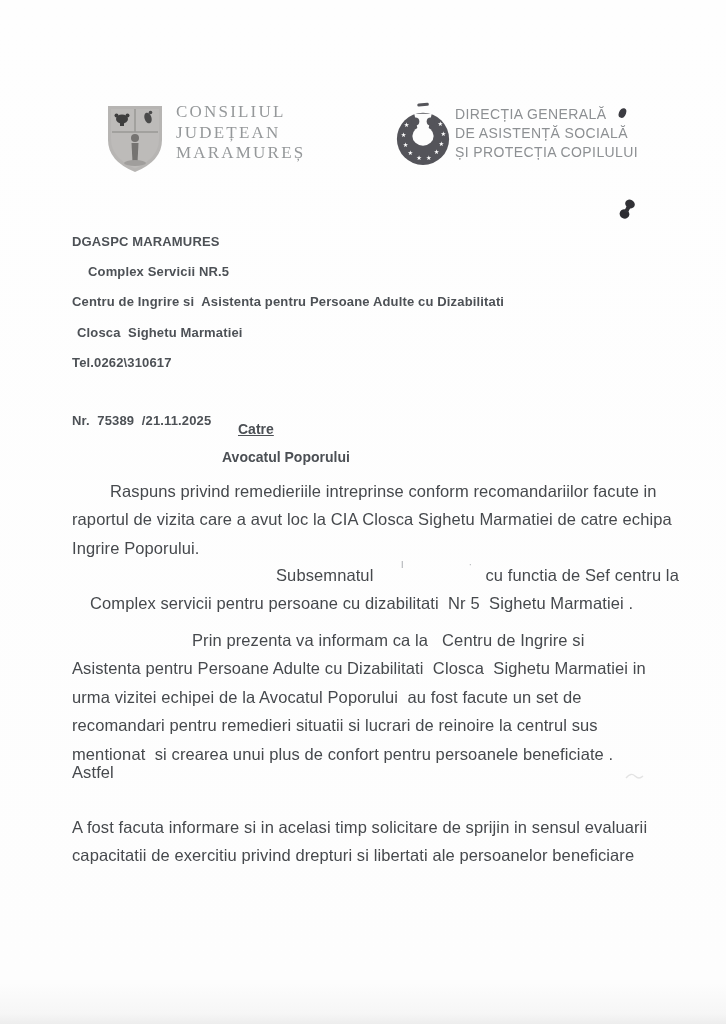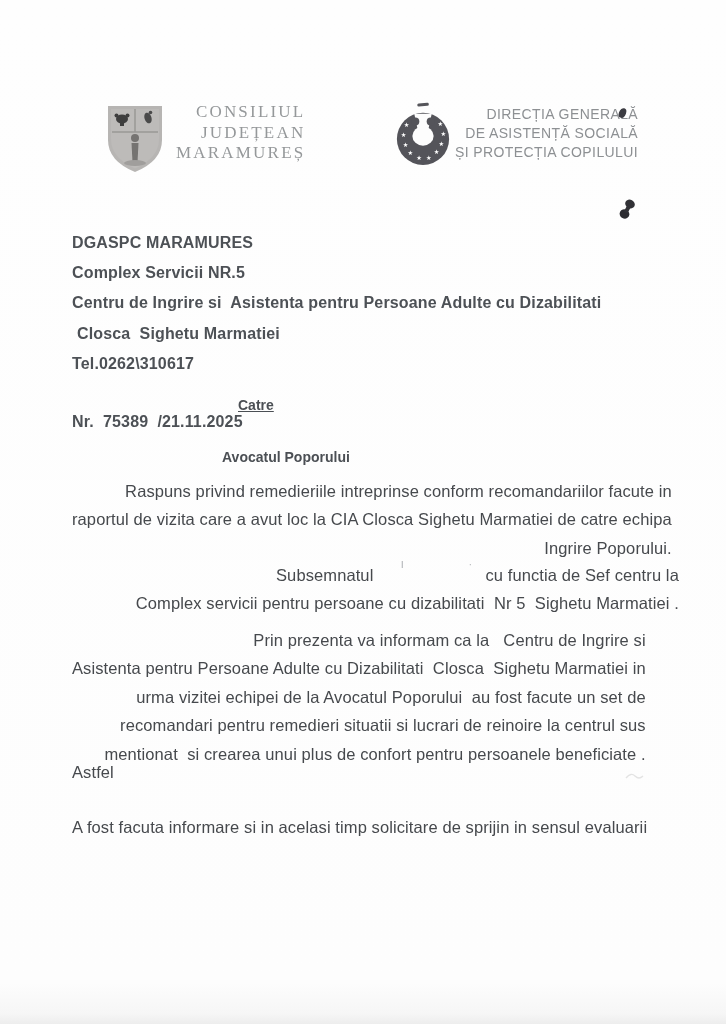--- a/index.html
+++ b/index.html
@@ -2,21 +2,20 @@
 <html><head>
 <meta charset="utf-8">
 <style>
   html,body{margin:0;padding:0;background:#fdfdfd;}
   .page{
     position:relative;
     width:726px;height:1024px;
     background:linear-gradient(180deg,#fefefe 0%,#fdfdfd 96%,#f6f6f6 99%,#ededed 100%);
     overflow:hidden;
     font-family:"Liberation Sans", sans-serif;
-    text-align:right;
   }
   
   .shield-logo{position:absolute;left:103px;top:100px;}
   .left-org{
     position:absolute;left:176px;top:102px;
     font-family:"Liberation Serif", serif;
     font-size:17px;line-height:20.5px;letter-spacing:2.2px;
     color:#95989a;font-weight:400;
   }
   .emblem-logo{position:absolute;left:394px;top:102px;}
@@ -27,21 +26,21 @@
   }
   .ink-dot{
     position:absolute;left:619px;top:108px;width:7px;height:10px;
     background:#3c3c42;border-radius:60% 50% 55% 45%;
     transform:rotate(18deg);
   }
   .ink-blot{position:absolute;left:610px;top:192px;}
   
   .sender-line{
     position:absolute;left:72px;
-    font-size:16px;font-weight:700;letter-spacing:0.15px;
+    font-size:13px;font-weight:700;letter-spacing:0.15px;
     color:#4d5156;white-space:pre;
   }
   .to-label,.to-name{
     position:absolute;font-size:14px;font-weight:700;color:#4b4f54;white-space:pre;
   }
   
   .para{position:absolute;left:72px;color:#46494d;font-size:16.5px;}
   .para .line{height:28.4px;line-height:28.4px;white-space:pre;letter-spacing:0.1px;}
   .indent-p1{padding-left:38px;}
   .indent-p2{padding-left:186px;}
@@ -117,27 +116,27 @@
   <svg class="ink-blot" width="34" height="44" viewBox="0 0 34 44">
     <ellipse cx="20" cy="12" rx="5" ry="4.2" fill="#313136" transform="rotate(28 20 12)"></ellipse>
     <ellipse cx="14.5" cy="22" rx="5" ry="4.5" fill="#2c2c31" transform="rotate(28 14.5 22)"></ellipse>
     <rect x="15.5" y="13" width="4" height="8" fill="#313136" transform="rotate(28 17.5 17)"></rect>
   </svg>
   <svg class="squiggle" width="20" height="12" viewBox="0 0 20 12">
     <path d="M2,8 Q7,2 11,6 T19,6" fill="none" stroke="#dddddd" stroke-width="1.4"></path>
   </svg>
 
   <div class="sender-line" style="top:234px;">DGASPC MARAMURES</div>
-  <div class="sender-line" style="top:264px;">Complex Servicii NR.5</div>
+  <div class="sender-line" style="top:264px;margin-left:16px;">Complex Servicii NR.5</div>
   <div class="sender-line" style="top:294px;">Centru de Ingrire si  Asistenta pentru Persoane Adulte cu Dizabilitati</div>
   <div class="sender-line" style="top:325px;left:77px;">Closca  Sighetu Marmatiei</div>
   <div class="sender-line" style="top:355px;">Tel.0262\310617</div>
   <div class="sender-line" style="top:386px;margin-top:27px;">Nr.  75389  /21.11.2025</div>
 
-  <div class="to-label" style="left:238px;top:397px;text-decoration:underline;">Catre</div>
+  <div class="to-label" style="left:238px;top:421px;text-decoration:underline;">Catre</div>
   <div class="to-name" style="left:222px;top:449px;">Avocatul Poporului</div>
 
   <div class="para" style="top:477px;">
     <div class="line indent-p1">Raspuns privind remedieriile intreprinse conform recomandariilor facute in</div>
     <div class="line">raportul de vizita care a avut loc la CIA Closca Sighetu Marmatiei de catre echipa</div>
     <div class="line">Ingrire Poporului.</div>
   </div>
 
   <div class="para" style="top:561px;margin-left:18px;">
     <div class="line indent-p2"><span>Subsemnatul</span><span class="redact-gap"><i class="t1">ı</i><i class="t2">·</i></span><span>cu functia de Sef centru la</span></div>
@@ -151,15 +150,16 @@
     <div class="line">recomandari pentru remedieri situatii si lucrari de reinoire la centrul sus</div>
     <div class="line">mentionat  si crearea unui plus de confort pentru persoanele beneficiate .</div>
   </div>
 
   <div class="para" style="top:758px;">
     <div class="line">Astfel</div>
   </div>
 
   <div class="para" style="top:789px;margin-top:24px;">
     <div class="line">A fost facuta informare si in acelasi timp solicitare de sprijin in sensul evaluarii</div>
+    <div class="line">capacitatii de exercitiu privind drepturi si libertati ale persoanelor beneficiare</div>
   </div>
 
 </div>
 
 </body></html>

